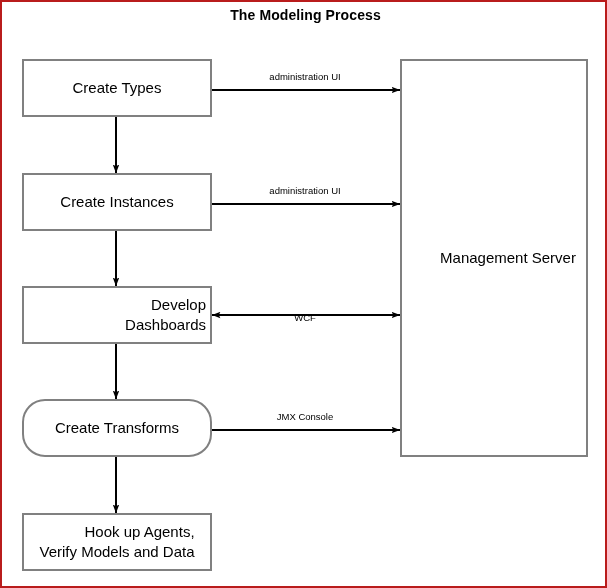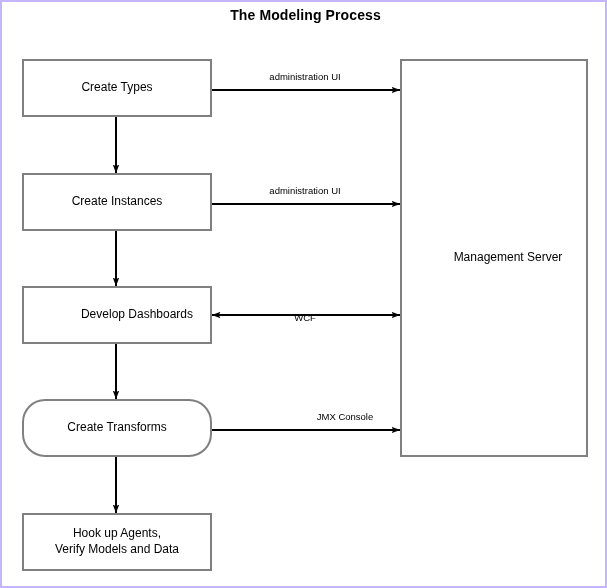--- a/index.html
+++ b/index.html
@@ -6,21 +6,21 @@
     margin: 0;
     padding: 0;
     background: #ffffff;
   }
   #diagram-root {
     position: relative;
     width: 607px;
     height: 588px;
     background: #ffffff;
     box-sizing: border-box;
-    border: 2px solid #c4b5fd;
+    border: 2px solid #b91c1c;
     overflow: hidden;
     font-family: "Liberation Sans", sans-serif;
   }
   #diagram-title {
     position: absolute;
     left: 0;
     top: 5px;
     width: 607px;
     text-align: center;
     font-size: 14px;
@@ -29,23 +29,23 @@
     letter-spacing: 0.1px;
   }
   .node-box {
     position: absolute;
     box-sizing: border-box;
     border: 2px solid #808080;
     background: #ffffff;
     display: flex;
     align-items: center;
     justify-content: center;
-    text-align: center;
+    text-align: right;
     color: #000000;
-    font-size: 12px;
+    font-size: 15px;
     line-height: 1.32;
   }
   .node-box.server {
     align-items: center;
     justify-content: center;
   }
   .node-label {
     display: block;
     white-space: pre-line;
     padding: 0 4px;
@@ -113,16 +113,16 @@
 Verify Models and Data</span>
       </div>
       <div class="node-box server" style="left: 398px; top: 57px; width: 188px; height: 398px; border-color: rgb(128, 128, 128); background: rgb(255, 255, 255); padding-left: 28px;">
         <span class="node-label">Management Server</span>
       </div>
     </div>
   <div id="edge-labels-layer">
       <div class="edge-label" style="left: 303px; top: 69px;">administration UI</div>
       <div class="edge-label" style="left: 303px; top: 183px;">administration UI</div>
       <div class="edge-label" style="left: 303px; top: 310px;">WCF</div>
-      <div class="edge-label" style="left: 303px; top: 409px; margin-left: 40px;">JMX Console</div>
+      <div class="edge-label" style="left: 303px; top: 409px;">JMX Console</div>
     </div>
 
 </div>
 
 </body></html>

